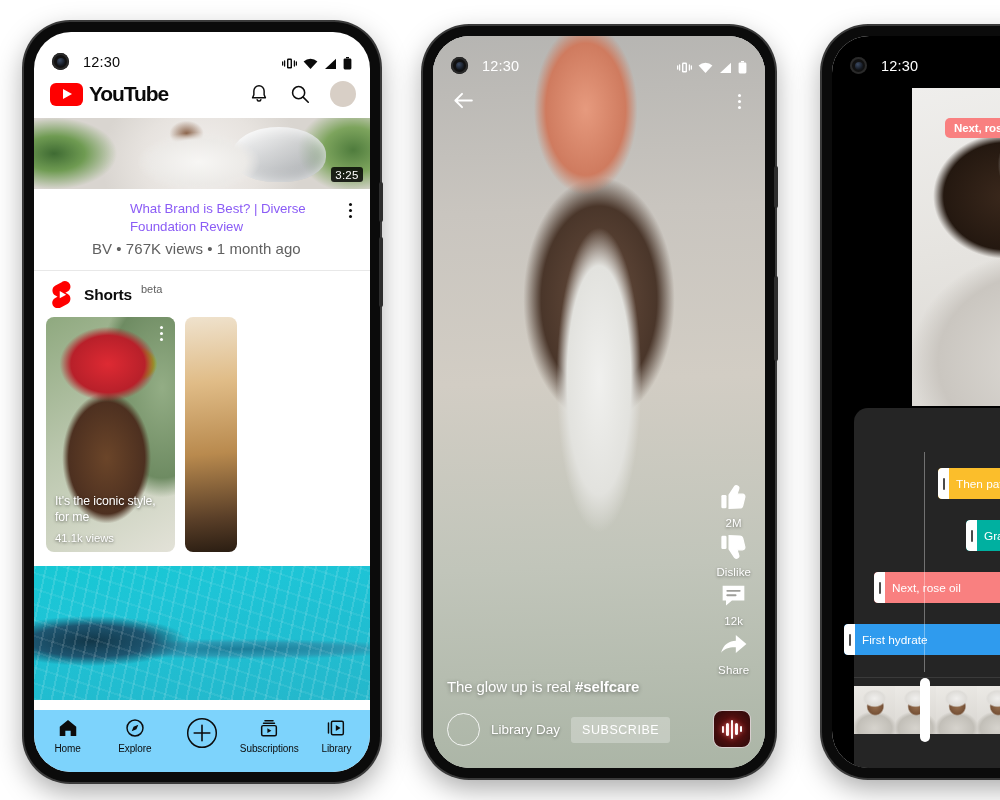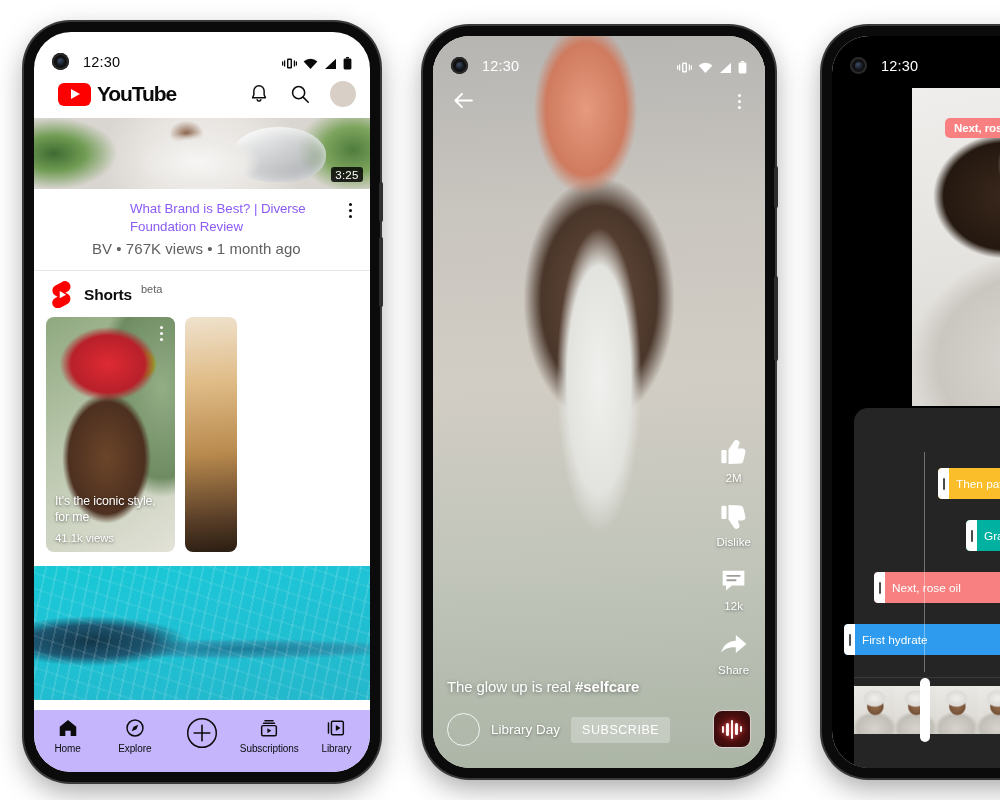--- a/index.html
+++ b/index.html
@@ -83,21 +83,21 @@
 
   
   .yt-header {
     height: 48px;
     display: flex;
     align-items: center;
     padding: 0 14px 0 16px;
     box-sizing: border-box;
     background: #fff;
   }
-  .yt-logo { display:flex; align-items:center; gap:6px;margin-left:8px; }
+  .yt-logo { display:flex; align-items:center; gap:6px; }
   .yt-play {
     width: 33px; height: 23px;
     background: #ff0000;
     border-radius: 6px;
     display:flex; align-items:center; justify-content:center;
   }
   .yt-play::after {
     content:"";
     border-left: 9px solid #fff;
     border-top: 5.5px solid transparent;
@@ -202,21 +202,21 @@
   .short-views { font-size:11.3px; margin-top:7px; }
   .short-kebab {
     position:absolute; right:6px; top:6px; z-index:4;
   }
 
   .pool { width:100%; height:134px; position:relative; }
 
   .yt-nav {
     position:absolute; left:0; right:0; bottom:0;
     height:62px;
-    background:#c4b5fd;
+    background:#7dd3fc;
     display:flex;
     align-items:flex-start;
     padding-top: 7px;
     box-sizing:border-box;
     z-index: 10;
   }
   .nav-item {
     flex:1;
     display:flex; flex-direction:column; align-items:center; gap:4px;
   }
@@ -244,21 +244,21 @@
     box-sizing:border-box;
     z-index: 8;
   }
   .back-arrow { color:#fff; }
   .rail {
     position:absolute;
     right: 14px;
     bottom: 92px;
     display:flex; flex-direction:column;
     align-items:center;
-    gap: 17px;
+    gap: 2px;
     z-index: 8;
   }
   .rail-item { display:flex; flex-direction:column; align-items:center; gap:4px; }
   .rail-label {
     color:#fff; font-size:11.5px;
     text-shadow: 0 1px 3px rgba(0,0,0,.45);
     letter-spacing:.1px;
   }
   .caption {
     position:absolute;

